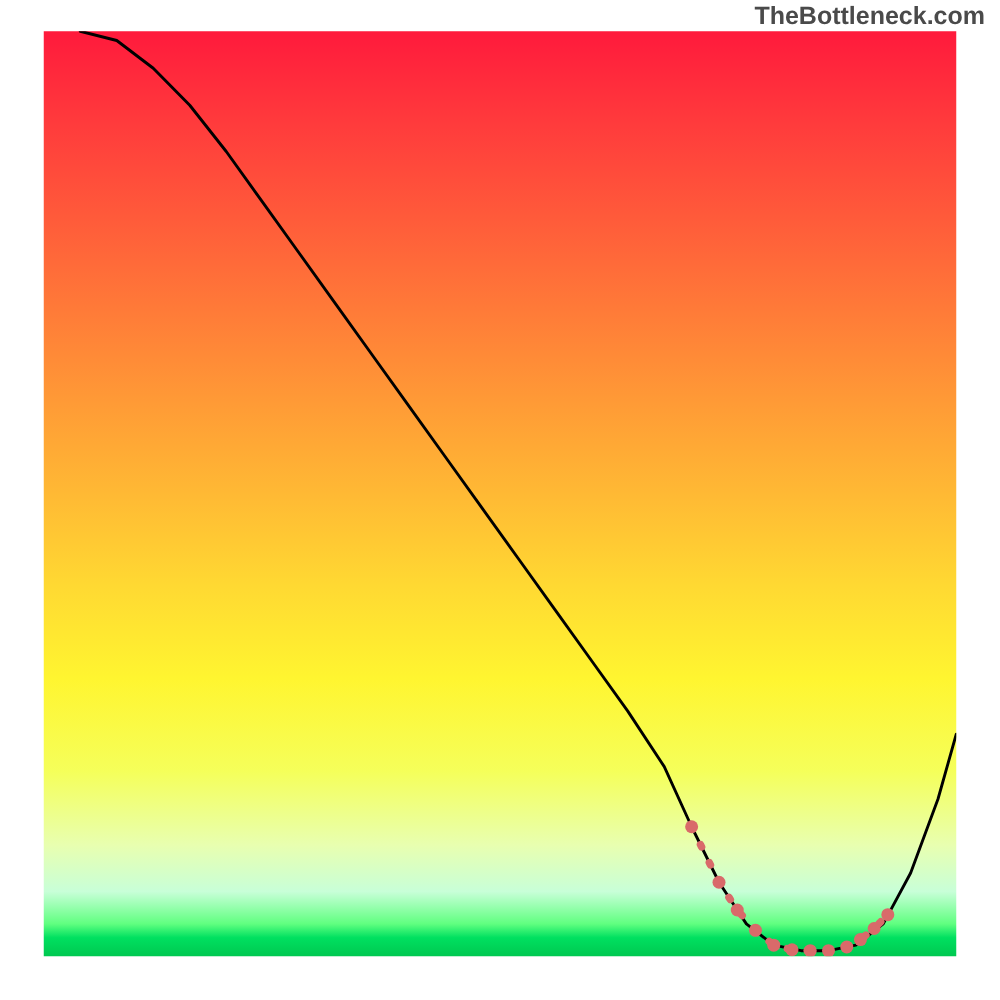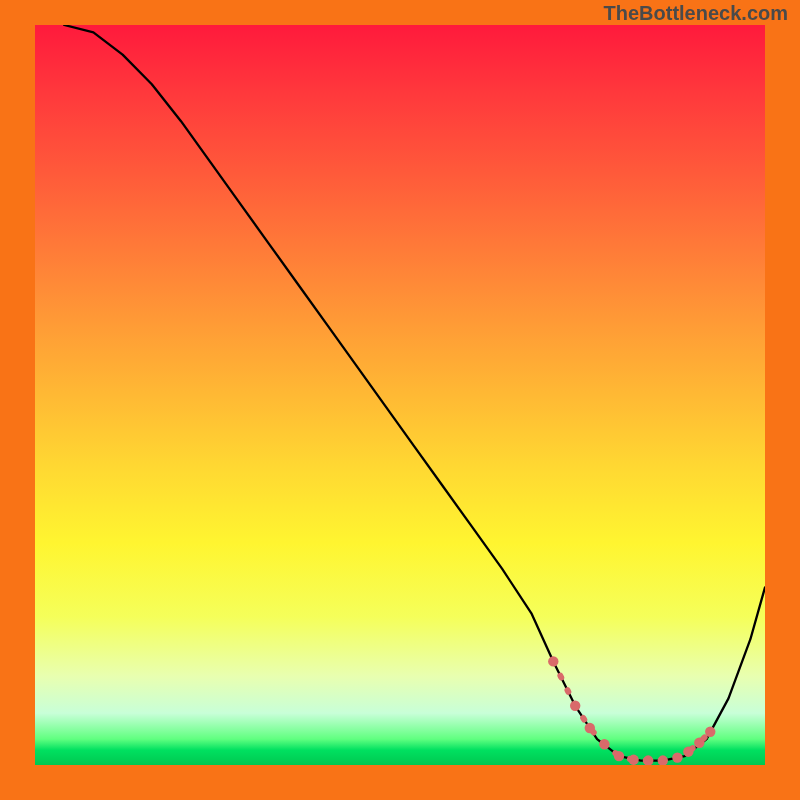--- a/index.html
+++ b/index.html
@@ -7,21 +7,21 @@
     padding: 0;
     width: 800px;
     height: 800px;
     background: #000000;
     overflow: hidden;
   }
   .container {
     position: relative;
     width: 800px;
     height: 800px;
-    background: #f97316;
+    background: #ffffff;
   }
   .watermark {
     position: absolute;
     top: 2px;
     right: 12px;
     font-family: Arial, Helvetica, sans-serif;
     font-size: 20px;
     font-weight: bold;
     color: #4a4a4a;
     z-index: 30;

